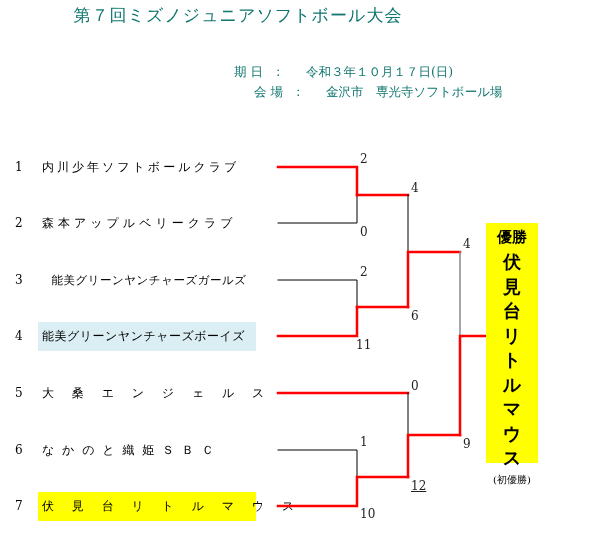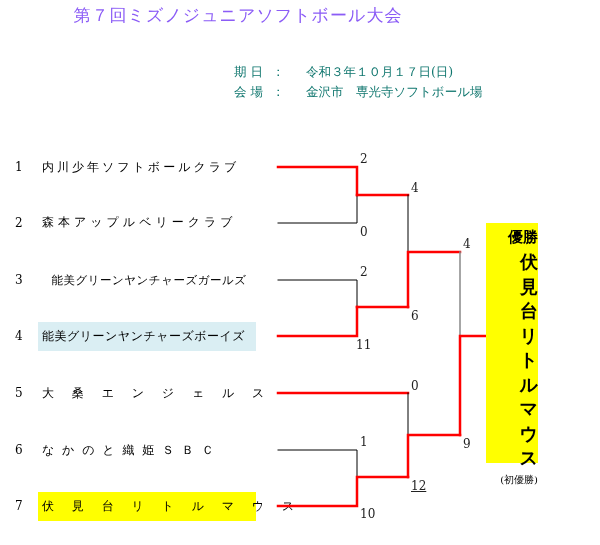--- a/index.html
+++ b/index.html
@@ -1,54 +1,54 @@
 <!DOCTYPE html>
 <html><head>
   <meta charset="utf-8">
   <style>
     html, body { margin: 0; padding: 0; background: #ffffff; }
     body { width: 600px; height: 545px; position: relative; overflow: hidden;
            font-family: "DejaVu Serif", "Liberation Serif", serif; color: #000; }
     .title { position: absolute; left: 0; width: 476px; top: 4px; text-align: center;
-             font-size: 17px; letter-spacing: 1px; color: #8b5cf6; }
+             font-size: 17px; letter-spacing: 1px; color: #0f766e; }
     .info { position: absolute; left: 226px; font-size: 12.5px; color: #0f766e; white-space: pre; }
     .info .lbl { display: inline-block; width: 38px; letter-spacing: 4px; }
     .info .colon { display: inline-block; width: 34px; text-align: left; }
     .team-num { position: absolute; left: 15px; font-size: 12px; width: 14px; }
     .team-name { position: absolute; left: 38px; width: 218px; height: 29px; line-height: 29px;
                  font-size: 12px; box-sizing: border-box; padding-left: 4px; white-space: nowrap; }
     .team-name.hl-blue { background: #daeef3; }
     .team-name.hl-yellow { background: #ffff00; }
     svg.bracket { position: absolute; left: 0; top: 0; }
     .score { position: absolute; font-size: 12px; color: #222; }
     .winner { position: absolute; left: 486px; top: 223px; width: 52px; height: 240px;
-              background: #ffff00; text-align: right; }
+              background: #ffff00; text-align: center; }
     .winner .w-label { font-size: 15px; font-weight: bold; margin-top: 5px; letter-spacing: 0; }
     .winner .w-name { font-size: 18px; line-height: 24.5px; margin-top: 3px; font-weight: bold; }
     .winner .w-name span { display: block; }
     .winner .w-note { font-size: 10px; font-weight: normal; margin-top: 2px; }
   </style>
 </head>
 <body>
 
 <div class="title">第７回ミズノジュニアソフトボール大会</div>
 
 <div class="info" style="top:49px;">
   <span class="lbl">期日</span><span class="colon">：</span><span>令和３年１０月１７日(日)</span>
 </div>
-<div class="info" style="top:69px;">
+<div class="info" style="top:69px;margin-left:20px;">
   <span class="lbl">会場</span><span class="colon">：</span><span>金沢市　専光寺ソフトボール場</span>
 </div>
 
 <div>
   <div class="team-num" style="top:160px;">1</div>
   <div class="team-name" style="top:153px; letter-spacing:3px;">内川少年ソフトボールクラブ</div>
 
   <div class="team-num" style="top:216px;">2</div>
-  <div class="team-name" style="top:209px; letter-spacing:4px;font-family:Liberation Mono, monospace;">森本アップルベリークラブ</div>
+  <div class="team-name" style="top:209px; letter-spacing:4px;">森本アップルベリークラブ</div>
 
   <div class="team-num" style="top:273px;">3</div>
   <div class="team-name" style="top:266px; letter-spacing:0.5px; font-size:11.5px;text-align:center;">能美グリーンヤンチャーズガールズ</div>
 
   <div class="team-num" style="top:329px;">4</div>
   <div class="team-name hl-blue" style="top:322px; letter-spacing:0.5px; font-size:12px;">能美グリーンヤンチャーズボーイズ</div>
 
   <div class="team-num" style="top:386px;">5</div>
   <div class="team-name" style="top:379px; letter-spacing:7px;">大 桑 エ ン ジ ェ ル ス</div>
 

